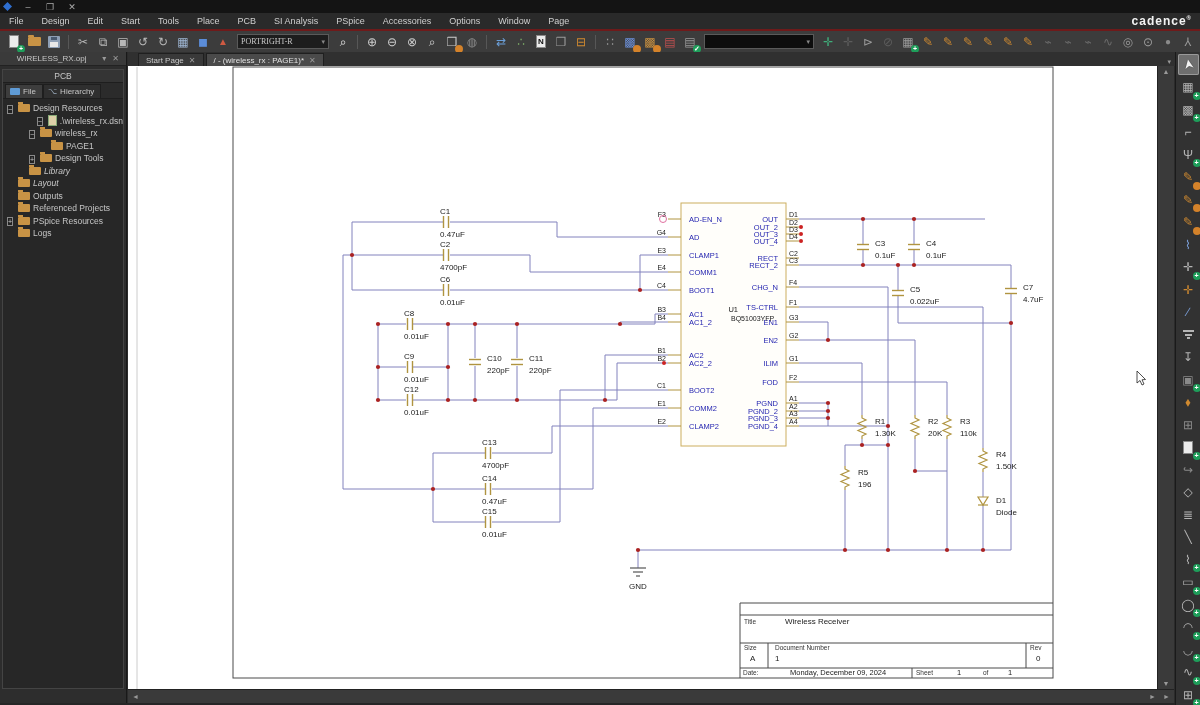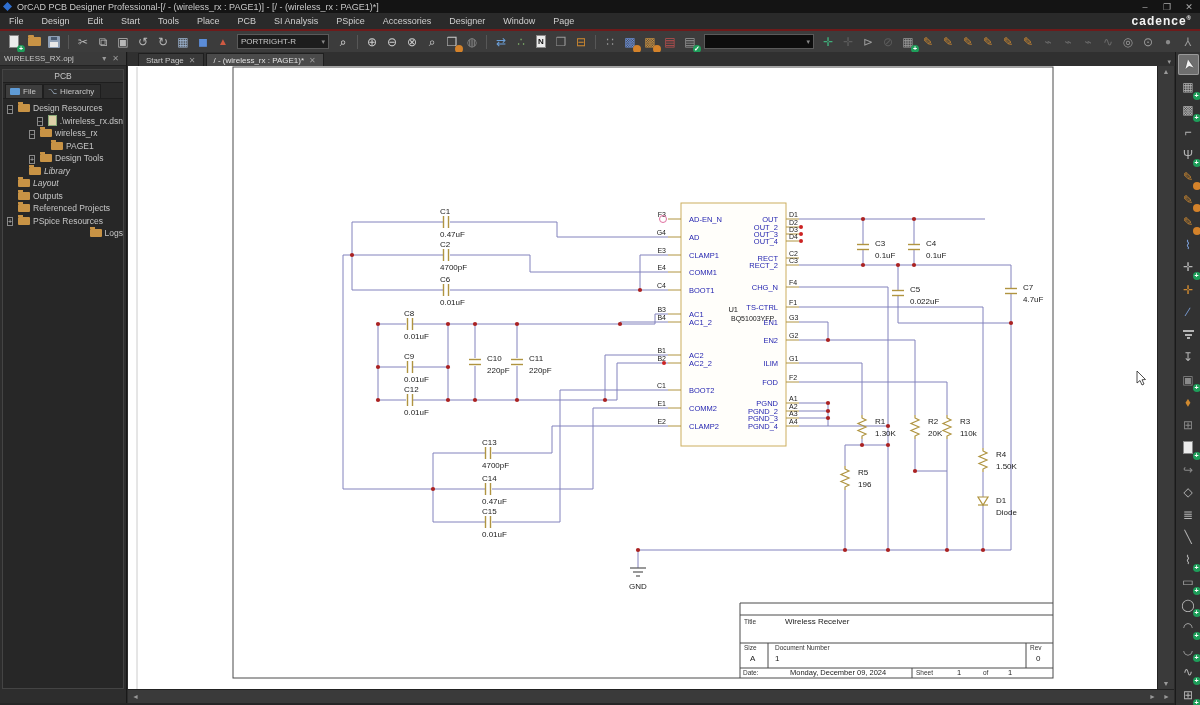--- a/index.html
+++ b/index.html
@@ -25,40 +25,40 @@
   #redline { position:absolute; left:0; top:29px; width:1200px; height:2px; background:#6e1a1a; }
 
   
   #toolbar { position:absolute; left:0; top:31px; width:1200px; height:21px;
     background:#3c3c3c; display:flex; align-items:center; padding-left:4px; overflow:hidden; }
   .tbi { position:relative; width:18px; height:18px; margin:0 1px; display:flex;
     align-items:center; justify-content:center; font-size:12px; flex:0 0 auto; }
   .tbi.sm { font-size:10px; }
   .tb-sep { width:1px; height:14px; background:#575757; margin:0 4px; flex:0 0 auto; }
   .tb-combo { height:15px; background:#1d1d1d; border:1px solid #5a5a5a; color:#c8c8c8;
-    font-size:8px; display:flex; align-items:center; padding:0 3px; margin:0 4px; flex:0 0 auto; }
+    font-size:8px; display:flex; align-items:center; padding:0 3px; margin:0 4px; flex:0 0 auto;font-family:Liberation Serif, serif; }
   .tb-combo .arr { margin-left:auto; color:#888; font-size:7px; padding-left:6px; }
   .badge { position:absolute; right:-2px; bottom:-2px; width:8px; height:8px;
     background:#1e9e5a; color:#fff; border-radius:50%; font-size:7px; line-height:8px;
     text-align:center; font-weight:bold; }
   .badge.org { background:#d4822a; }
   .sh-folder { width:13px; height:9px; background:#c89345; border-radius:1px; position:relative; }
   .sh-folder:before { content:""; position:absolute; left:0; top:-2px; width:6px; height:2px;
     background:#c89345; border-radius:1px 1px 0 0; }
   .sh-floppy { width:12px; height:12px; background:#8e9fb5; border-radius:1px; position:relative; }
   .sh-floppy:before { content:""; position:absolute; left:2px; bottom:1px; width:8px; height:5px; background:#e8e8e8; }
   .sh-floppy:after { content:""; position:absolute; left:3px; top:1px; width:6px; height:3px; background:#4a5a70; }
   .sh-page { width:10px; height:13px; background:#ececec; border:1px solid #8a8a8a; position:relative;
     font-size:8px; font-weight:bold; color:#111; text-align:center; line-height:11px; }
 
   
   #leftpanel { position:absolute; left:0; top:52px; width:127px; height:651px;
     background:#2d2d2d; border-right:1px solid #191919; color:#c6c6c6; }
   #lp-head { height:14px; background:#3a3a3a; display:flex; align-items:center;
-    font-size:8px; padding:0 4px; border-bottom:1px solid #222; }
+    font-size:8px; padding:0 4px; border-bottom:1px solid #222;text-align:center; }
   #lp-head .t { flex:1; white-space:nowrap; overflow:hidden; }
   #lp-head .b { color:#9a9a9a; padding:0 3px; font-size:8px; }
   #lp-inner { position:absolute; left:2px; top:17px; right:2px; bottom:14px;
     border:1px solid #444; background:#272727; }
   #lp-title { height:13px; background:#343434; text-align:center; font-size:8.5px;
     line-height:13px; border-bottom:1px solid #1e1e1e; }
   #lp-tabs { height:16px; display:flex; align-items:flex-end; border-bottom:1px solid #1e1e1e;
     background:#2b2b2b; padding-left:2px; }
   .lp-tab { display:flex; align-items:center; gap:3px; font-size:8px; padding:2px 6px 2px 4px;
     border:1px solid #1e1e1e; border-bottom:none; background:#2f2f2f; }
@@ -115,38 +115,37 @@
 
   svg text { font-family:"Liberation Sans", sans-serif; }
 </style>
 </head>
 <body>
 
 <div id="app">
 
   <div id="titlebar">
     <div id="appicon"></div>
-    <div id="wintitle">OrCAD PCB Designer Professional-[/ - (wireless_rx : PAGE1)] - [/ - (wireless_rx : PAGE1)*]</div>
     <div class="winctl">–</div>
     <div class="winctl">❐</div>
     <div class="winctl">✕</div>
   </div>
 
   <div id="menubar">
       <div class="menu-item">File</div>
       <div class="menu-item">Design</div>
       <div class="menu-item">Edit</div>
       <div class="menu-item">Start</div>
       <div class="menu-item">Tools</div>
       <div class="menu-item">Place</div>
       <div class="menu-item">PCB</div>
       <div class="menu-item">SI Analysis</div>
       <div class="menu-item">PSpice</div>
       <div class="menu-item">Accessories</div>
-      <div class="menu-item">Designer</div>
+      <div class="menu-item">Options</div>
       <div class="menu-item">Window</div>
       <div class="menu-item">Page</div>
     </div>
   <div id="brand"><span>cadence</span><sup>®</sup></div>
   <div id="redline"></div>
 
   <div id="toolbar">
       <div class="tbi">
         <span class="sh-page"></span>
         <span class="badge">+</span>
@@ -370,21 +369,21 @@
           <div class="tree-row" style="padding-left: 2px;">
             <span class="tw"></span>
             <span class="t-folder"></span>
             <span>Referenced Projects</span>
           </div>
           <div class="tree-row" style="padding-left: 2px;">
             <span class="tw"><span class="expbox">+</span></span>
             <span class="t-folder"></span>
             <span>PSpice Resources</span>
           </div>
-          <div class="tree-row" style="padding-left: 2px; justify-content: flex-end;">
+          <div class="tree-row" style="padding-left: 2px;">
             <span class="tw"></span>
             <span class="t-folder"></span>
             <span>Logs</span>
           </div>
         </div>
     </div>
   </div>
 
   <div id="tabbar">
       <div class="doc-tab">

